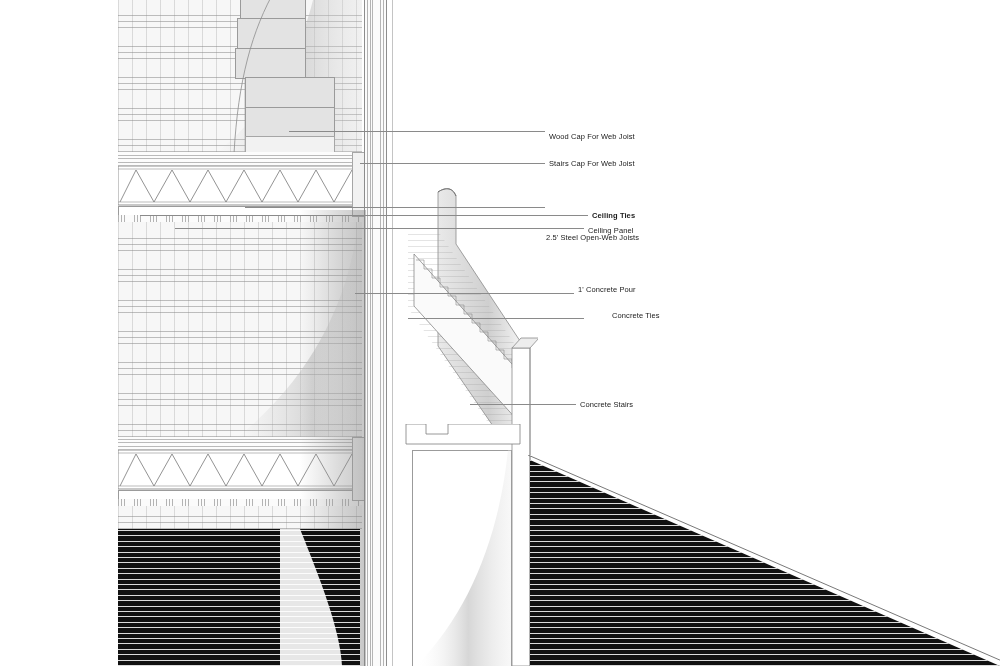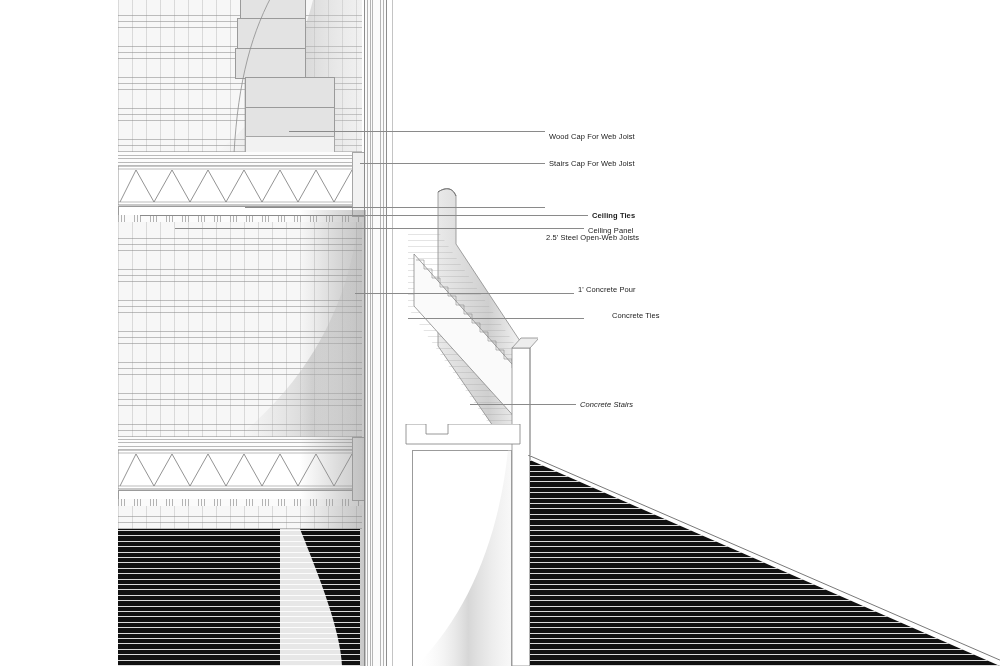--- a/index.html
+++ b/index.html
@@ -256,15 +256,15 @@
   <div class="leader" style="left:408px; top:318px; width:176px;"></div>
   <div class="leader" style="left:470px; top:404px; width:106px;"></div>
 
   <div class="lbl" style="left:549px; top:132px;">Wood Cap For Web Joist</div>
   <div class="lbl" style="left:549px; top:159px;">Stairs Cap For Web Joist</div>
   <div class="lbl" style="left:546px; top:197px;margin-top:36px;">2.5' Steel Open-Web Joists</div>
   <div class="lbl" style="left:592px; top:211px;font-weight:bold;">Ceiling Ties</div>
   <div class="lbl" style="left:588px; top:226px;">Ceiling Panel</div>
   <div class="lbl" style="left:578px; top:285px;">1' Concrete Pour</div>
   <div class="lbl" style="left:588px; top:311px;margin-left:24px;">Concrete Ties</div>
-  <div class="lbl" style="left:580px; top:400px;font-style:italic;">Concrete Stairs</div>
+  <div class="lbl" style="left:580px; top:400px;">Concrete Stairs</div>
 
 </div>
 
 </body></html>

